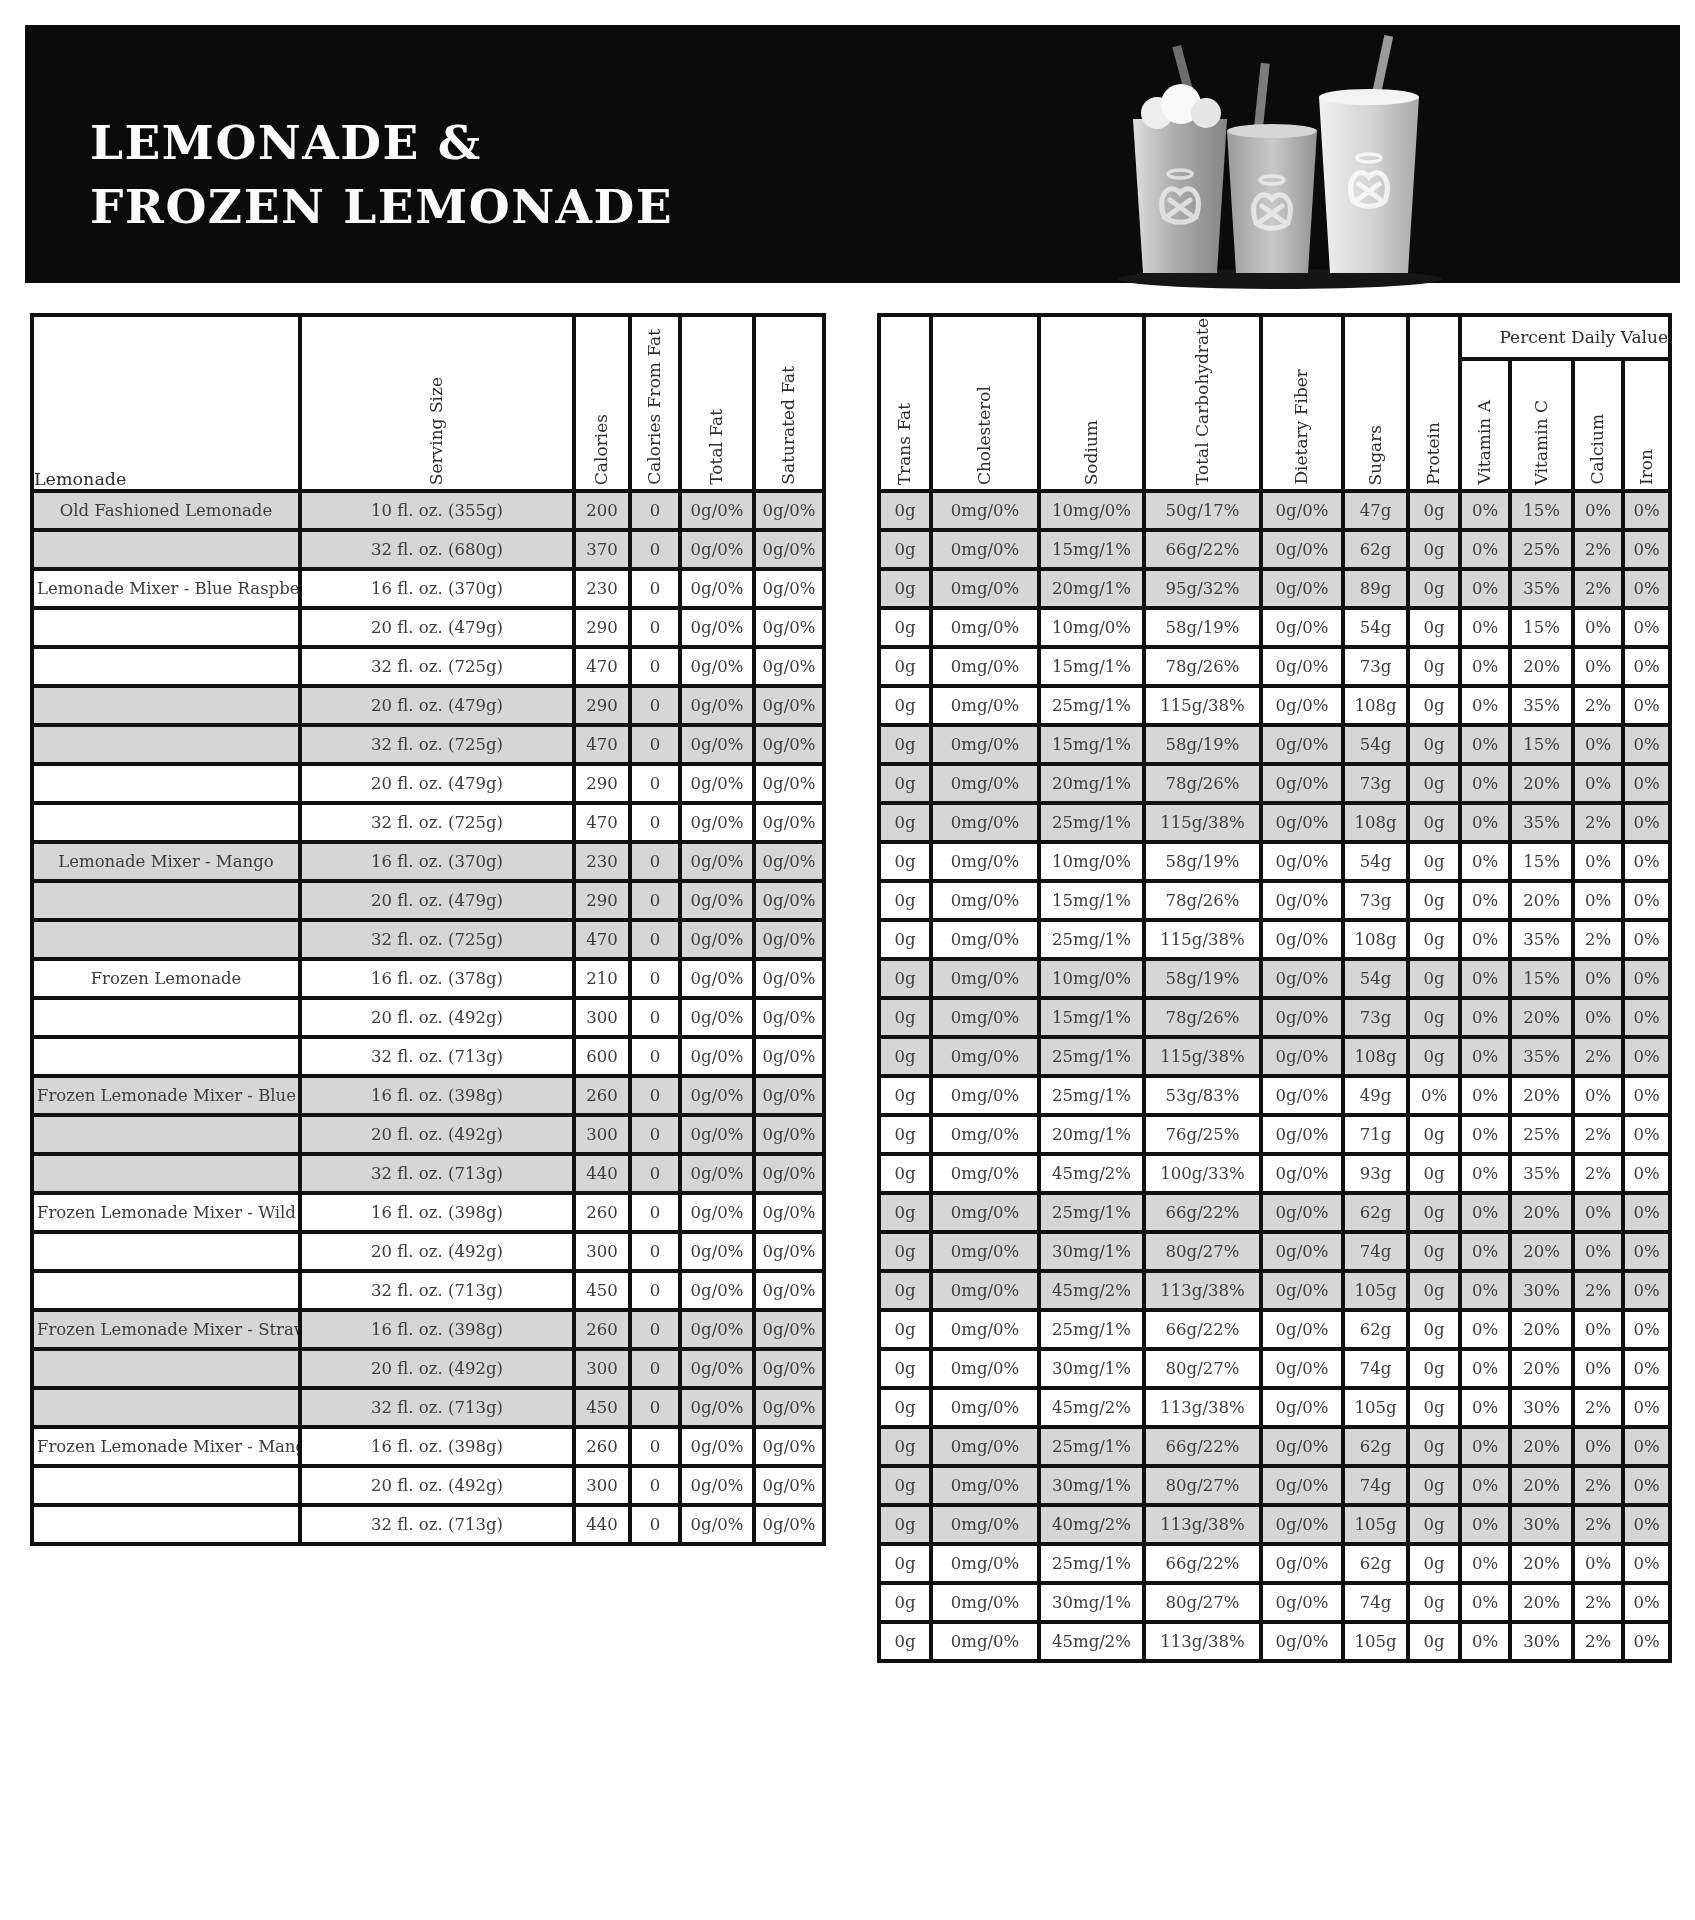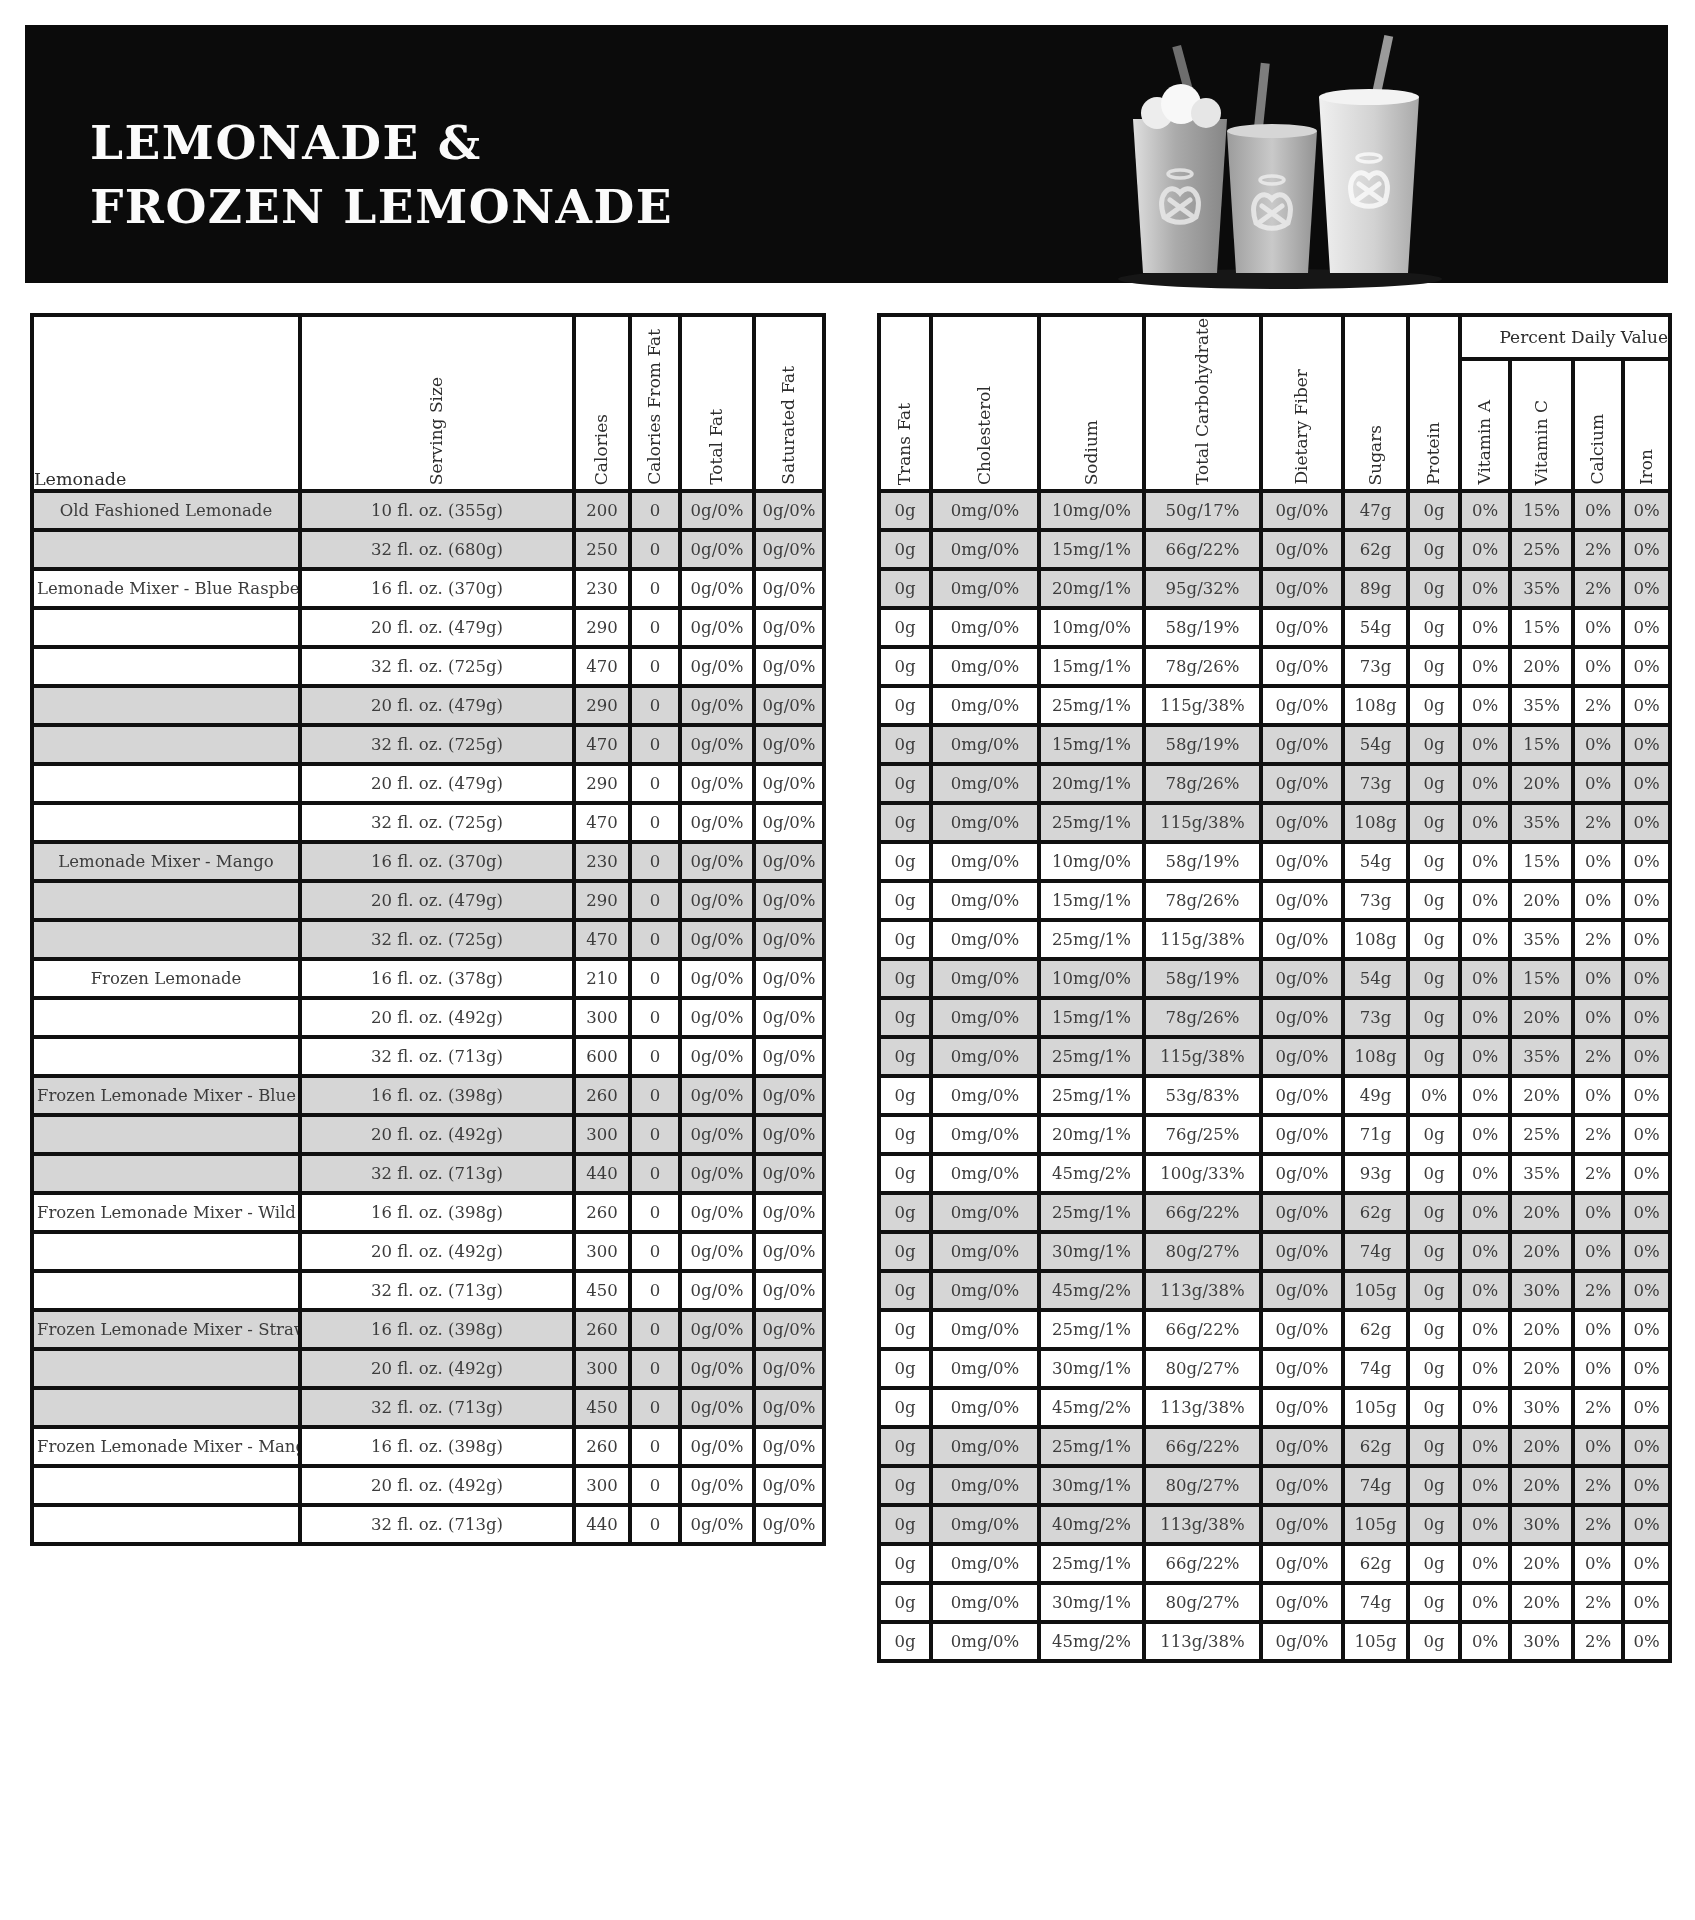--- a/index.html
+++ b/index.html
@@ -1,20 +1,20 @@
 <!DOCTYPE html>
 <html><head>
 <meta charset="utf-8">
 <style>
   html,body{margin:0;padding:0;background:#ffffff;}
   body{font-family:"DejaVu Serif","Liberation Serif",serif;}
   .page{position:relative;width:1695px;height:1920px;background:#ffffff;overflow:hidden;}
 
   
-  .banner{position:absolute;left:25px;top:25px;width:1643px;height:258px;background:#0b0b0b;}
+  .banner{position:absolute;left:25px;top:25px;width:1643px;height:258px;background:#0b0b0b;padding-left:12px;}
   .title{position:absolute;left:65px;top:86px;color:#fbfbfb;font-weight:bold;
          font-size:47px;line-height:1.37;letter-spacing:1.5px;white-space:nowrap;}
   .cups{position:absolute;left:1060px;top:4px;}
 
   
   table.nutri{border-collapse:collapse;table-layout:fixed;background:#ffffff;}
   .tbl-left{position:absolute;left:30px;top:313px;width:792px;border-radius:24px;}
   .tbl-right{position:absolute;left:877px;top:313px;width:791px;}
   table.nutri th,table.nutri td{border:4px solid #101010;}
 
@@ -112,21 +112,21 @@
           <td class="name">Old Fashioned Lemonade</td>
           <td>10 fl. oz. (355g)</td>
           <td>200</td>
           <td>0</td>
           <td>0g/0%</td>
           <td>0g/0%</td>
         </tr>
         <tr class="shade">
           <td class="name"></td>
           <td>32 fl. oz. (680g)</td>
-          <td>250</td>
+          <td>370</td>
           <td>0</td>
           <td>0g/0%</td>
           <td>0g/0%</td>
         </tr>
         <tr>
           <td class="name">Lemonade Mixer - Blue Raspberry</td>
           <td>16 fl. oz. (370g)</td>
           <td>230</td>
           <td>0</td>
           <td>0g/0%</td>

